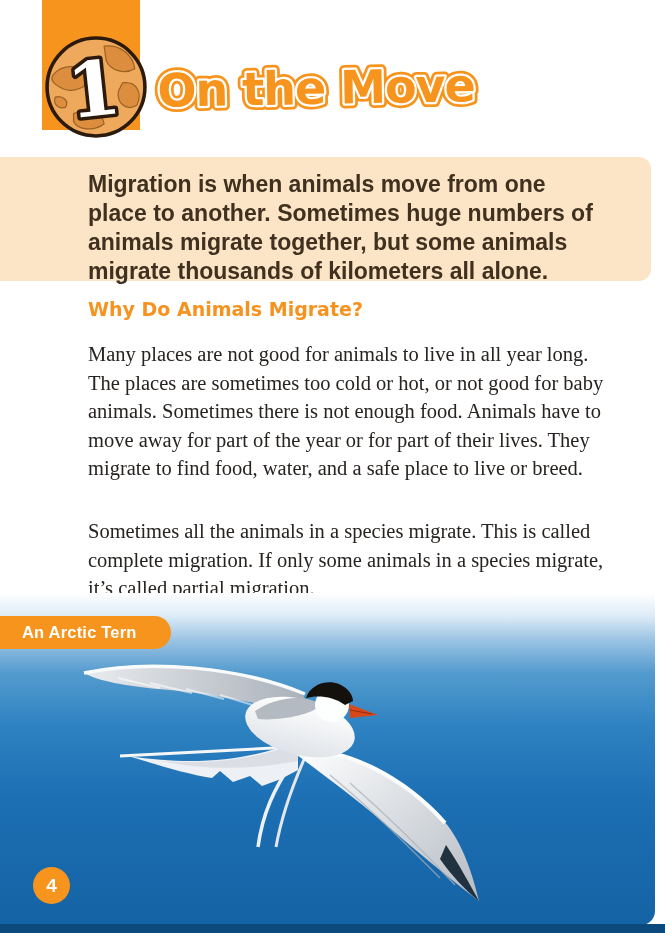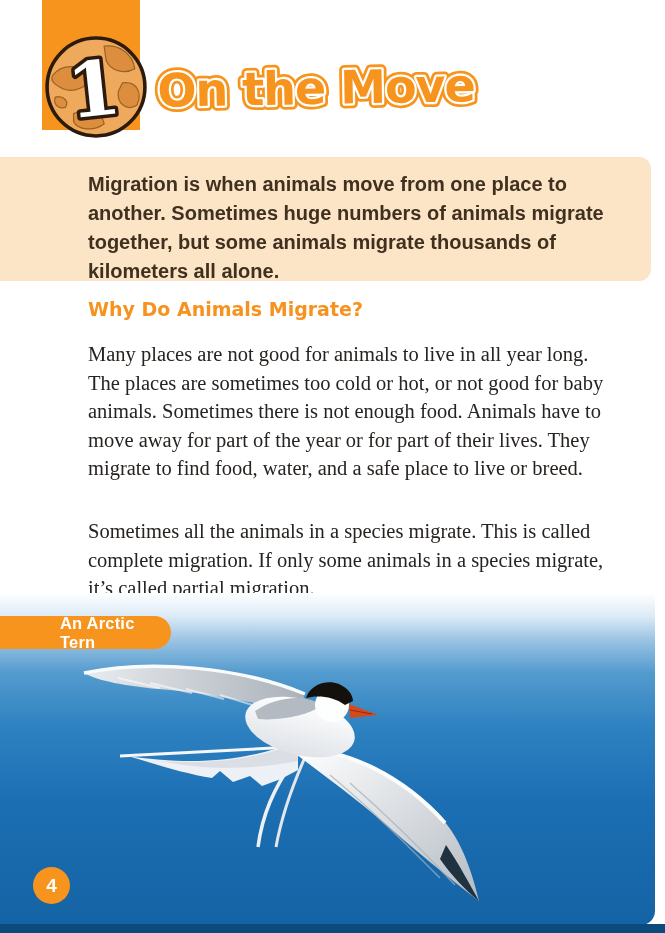--- a/index.html
+++ b/index.html
@@ -16,21 +16,21 @@
   .t-mid{fill:none;stroke:#ffffff;stroke-width:4.5;stroke-linejoin:round;}
   .t-front{fill:#F7941D;}
   .title-text{font-family:"DejaVu Sans",sans-serif;font-weight:bold;font-size:46px;letter-spacing:-1px;}
   
   .intro-box{
     position:absolute;left:0;top:157px;width:651px;height:124px;
     background:#FCE4C6;border-radius:0 12px 12px 0;box-sizing:border-box;
     padding:13px 44px 0 88px;
   }
   .intro-box p{
-    margin:0;font-size:20px;line-height:29px;font-weight:bold;color:#40301F;
+    margin:0;font-size:23px;line-height:29px;font-weight:bold;color:#40301F;
   }
   
   .section-heading{
     position:absolute;left:88px;top:298px;margin:0;width:540px;
     font-family:"DejaVu Sans",sans-serif;font-weight:bold;font-size:19px;color:#F6921E;
   }
   .body-para{
     position:absolute;left:88px;width:522px;margin:0;
     font-family:"Liberation Serif","DejaVu Serif",serif;
     font-size:20.5px;line-height:28.5px;color:#272320;
@@ -43,21 +43,21 @@
     border-radius:0 0 14px 0;overflow:hidden;
     background:linear-gradient(180deg,
       #FFFFFF 0%,#DCEBF7 7%,#9CC4E4 14%,#539BCE 24%,
       #2E82C1 40%,#1C6FB3 62%,#1463A5 100%);
   }
   .bird-svg{position:absolute;left:0;top:0;width:655px;height:332px;}
   
   .caption-pill{
     position:absolute;left:0;top:616px;width:171px;height:33px;
     background:#F7941D;border-radius:0 17px 17px 0;
-    display:flex;align-items:center;box-sizing:border-box;padding-left:60px;
+    display:flex;align-items:center;box-sizing:border-box;padding-left:22px;
   }
   .caption-pill span{color:#ffffff;font-weight:bold;font-size:16.5px;letter-spacing:0.2px;}
   
   .page-num{
     position:absolute;left:33px;top:867px;width:37px;height:37px;border-radius:50%;
     background:#F7941D;display:flex;align-items:center;justify-content:center;
   }
   .page-num span{color:#ffffff;font-weight:bold;font-size:19px;}
   
   .bottom-strip{position:absolute;left:0;top:924px;width:665px;height:9px;background:#0C4A7D;}

